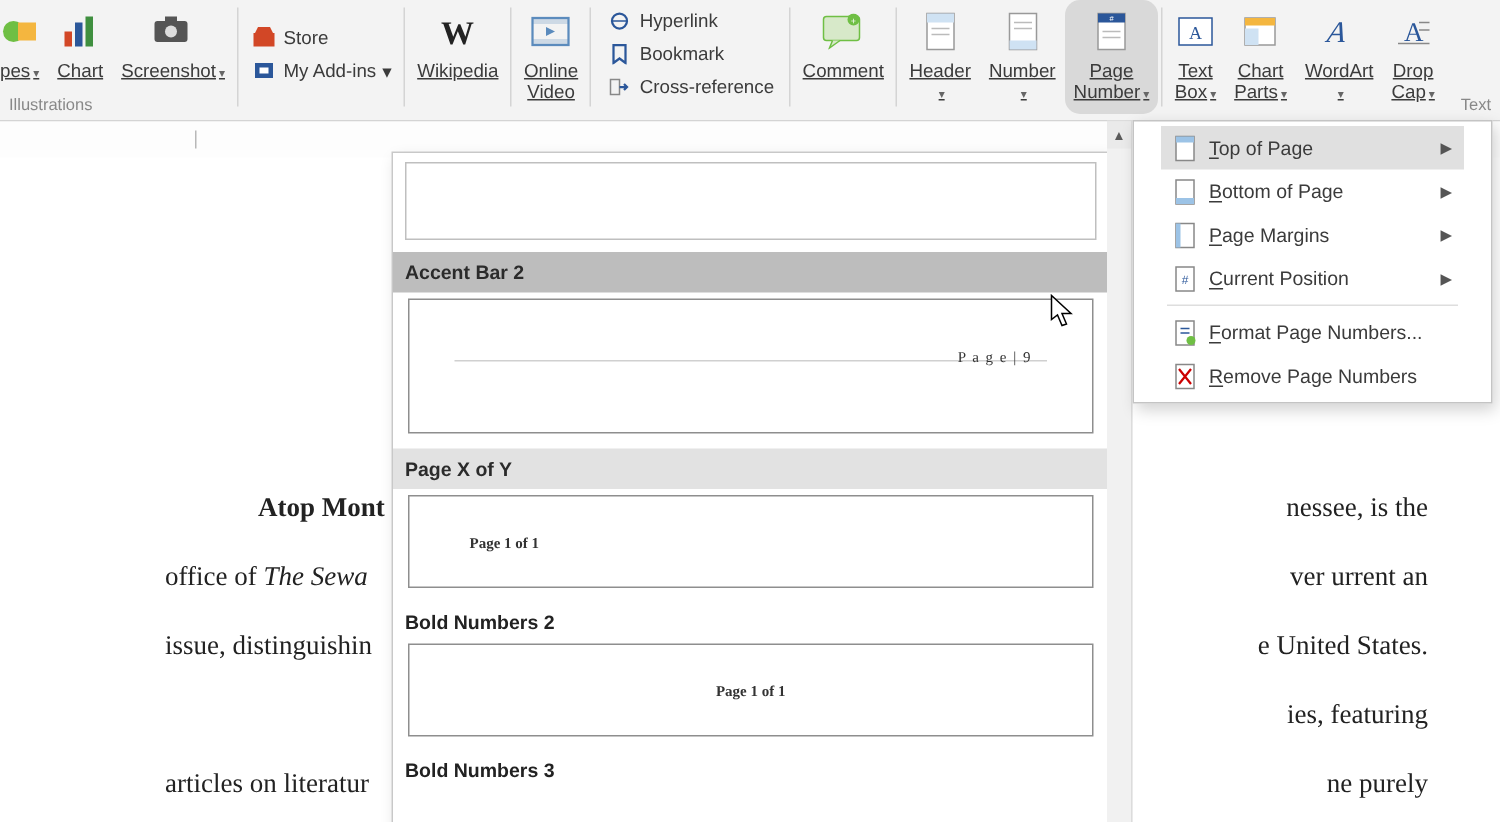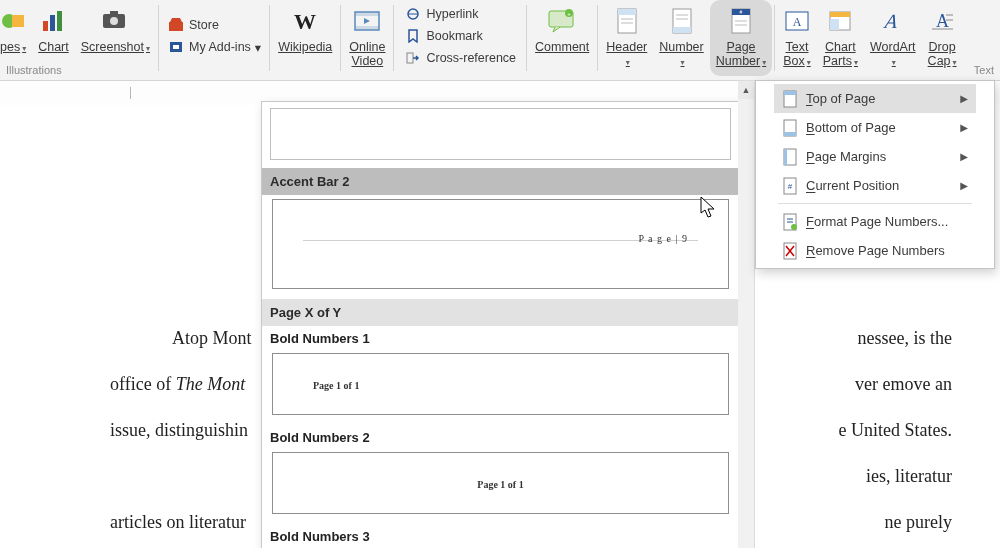--- a/index.html
+++ b/index.html
@@ -234,38 +234,37 @@
   </div>
 
   <div class="grouplbl left">Illustrations</div>
   <div class="grouplbl right">Text</div>
 </div>
 
 <div class="blankbar"></div>
 
 <div class="doc">
   <div class="para" style="top:210px;">
-    <span style="margin-left:62px;">Atop Mont</span><span style="position:absolute;right:0;">nessee, is the</span><br>
-    <span>office of </span><i>The Mont</i><span style="position:absolute;right:0;">ver emove an</span><br>
+    <span style="margin-left:62px;font-weight:bold;">Atop Mont</span><span style="position:absolute;right:0;">nessee, is the</span><br>
+    <span>office of </span><i>The Sewa</i><span style="position:absolute;right:0;">ver urrent an</span><br>
     <span style="position:absolute;right:0;">e United States.</span><span>issue, distinguishin</span><br>
-    <span style="position:absolute;right:0;">ies, literatur</span><br>
+    <span style="position:absolute;right:0;">ies, featuring</span><br>
     <span>articles on literatur</span><span style="position:absolute;right:0;">ne purely</span><br>
     <span style="position:absolute;right:0;">on, poetry and,</span>
   </div>
 </div>
 
 <div class="gallery" style="height:467px;margin-top:21px;">
   <div class="toprect"></div>
   <div class="cathdr">Accent Bar 2</div>
   <div class="preview">
     <div class="line"></div>
     <div class="tag" style="right:40px;top:33px;letter-spacing:1px;">P a g e  | 9</div>
   </div>
   <div class="cathdr light">Page X of Y</div>
-  <div class="subhdr">Bold Numbers 1</div>
   <div class="preview short">
     <div class="tag" style="left:40px;top:26px;font-weight:bold;">Page 1 of 1</div>
   </div>
   <div class="subhdr">Bold Numbers 2</div>
   <div class="preview short">
     <div class="tag" style="left:50%;transform:translateX(-50%);top:26px;font-weight:bold;">Page 1 of 1</div>
   </div>
   <div class="subhdr">Bold Numbers 3</div>
 </div>
 <div class="gscroll" style="height:467px;">

